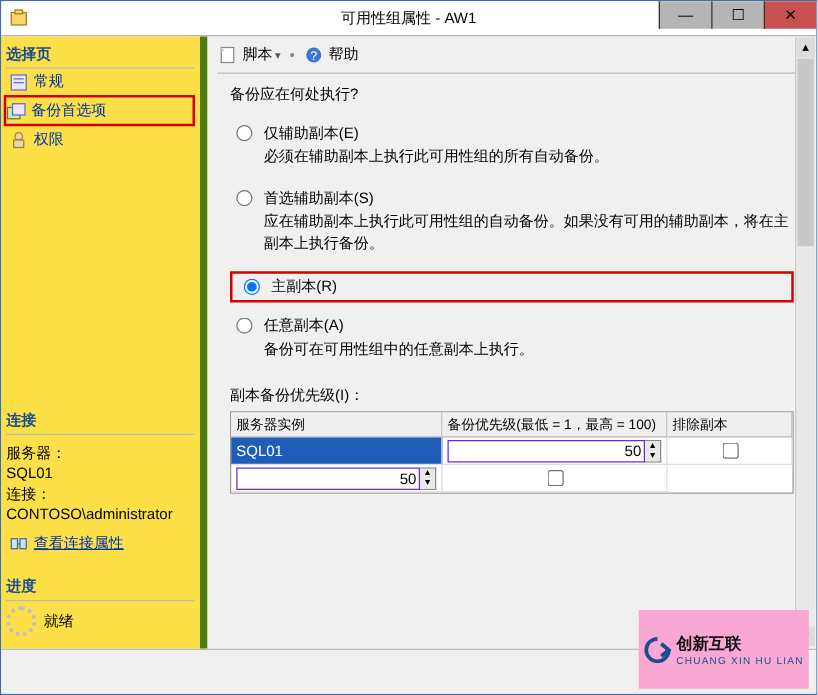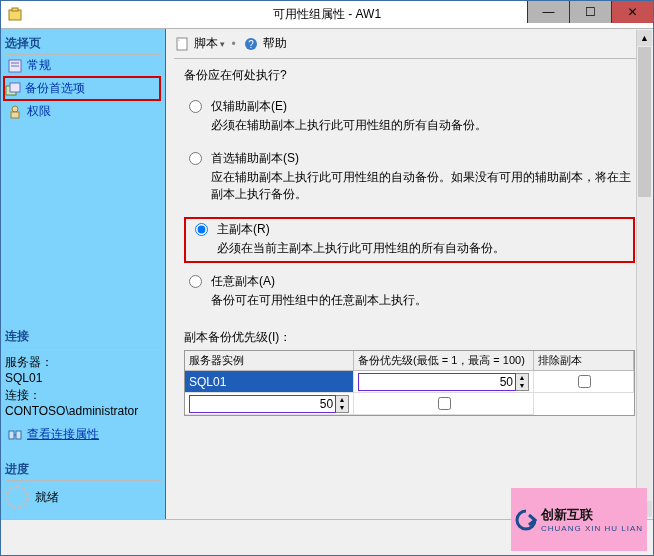--- a/index.html
+++ b/index.html
@@ -55,22 +55,22 @@
   .win-btn.min { background: #b5b5b5; }
   .win-btn.max { background: #b5b5b5; }
   .win-btn.close { background: #c75050; color: #000; }
   .content {
     flex: 1;
     display: flex;
     min-height: 0;
   }
   .left-pane {
     width: 165px;
-    background: #7dd3fc;
-    border-right: 1px solid #4d7c0f;
+    background: #fde047;
+    border-right: 6px solid #4d7c0f;
     padding: 2px 4px;
     display: flex;
     flex-direction: column;
     overflow: hidden;
   }
   .sect-head {
     color: #1a4d8f;
     font-weight: bold;
     border-bottom: 1px solid #bbb;
     padding: 2px 0;
@@ -352,21 +352,20 @@
             <div>首选辅助副本(S)</div>
             <div class="opt-desc">应在辅助副本上执行此可用性组的自动备份。如果没有可用的辅助副本，将在主副本上执行备份。</div>
           </div>
         </div>
 
         <div class="opt-highlight">
           <div class="opt" style="margin:0">
             <input type="radio" name="bw" checked="" style="">
             <div class="opt-body">
               <div>主副本(R)</div>
-              <div class="opt-desc" style="margin-bottom:2px">必须在当前主副本上执行此可用性组的所有自动备份。</div>
             </div>
           </div>
         </div>
 
         <div class="opt">
           <input type="radio" name="bw" style="">
           <div class="opt-body">
             <div>任意副本(A)</div>
             <div class="opt-desc">备份可在可用性组中的任意副本上执行。</div>
           </div>

